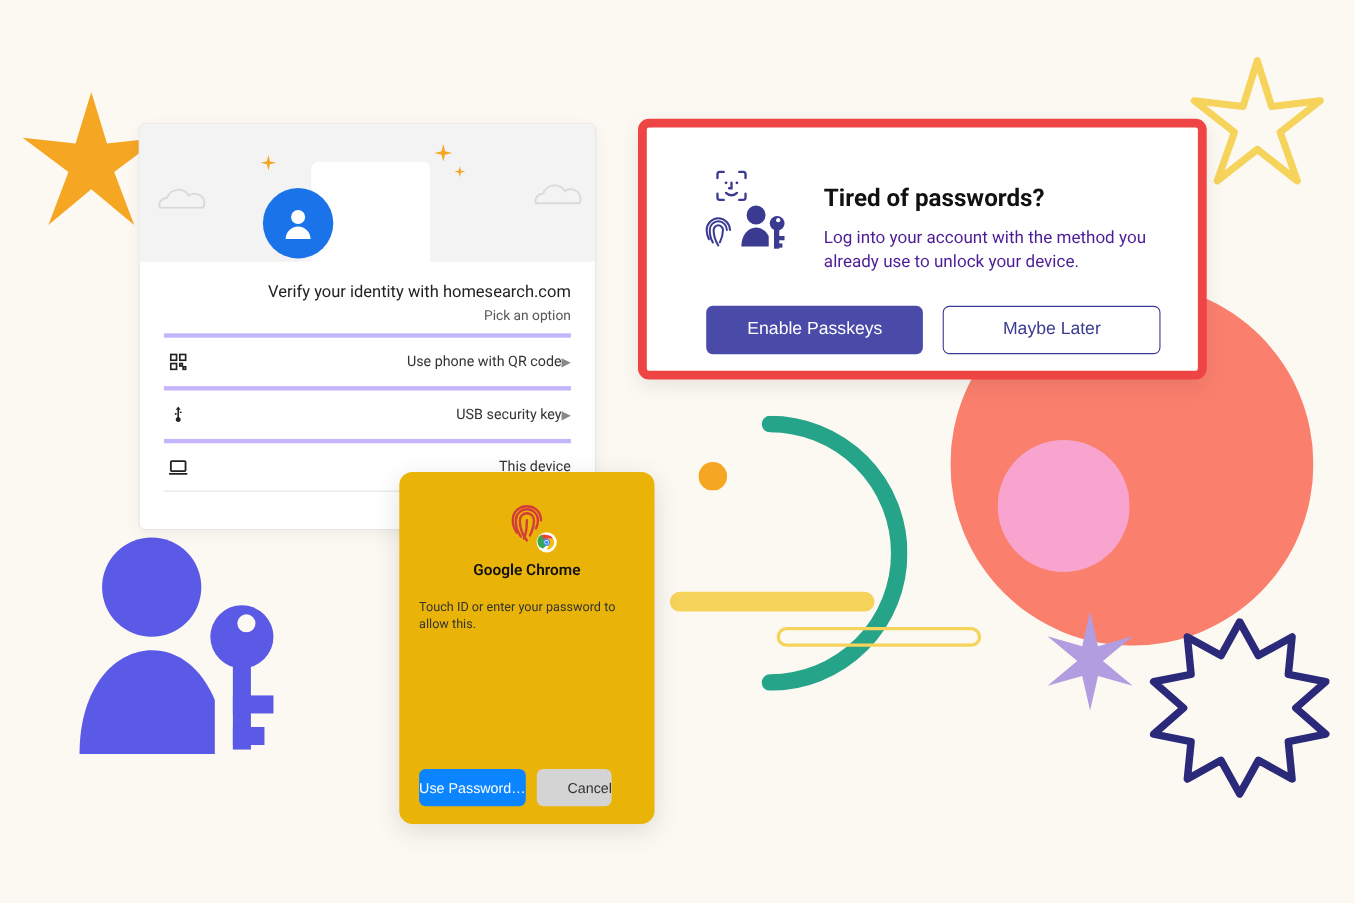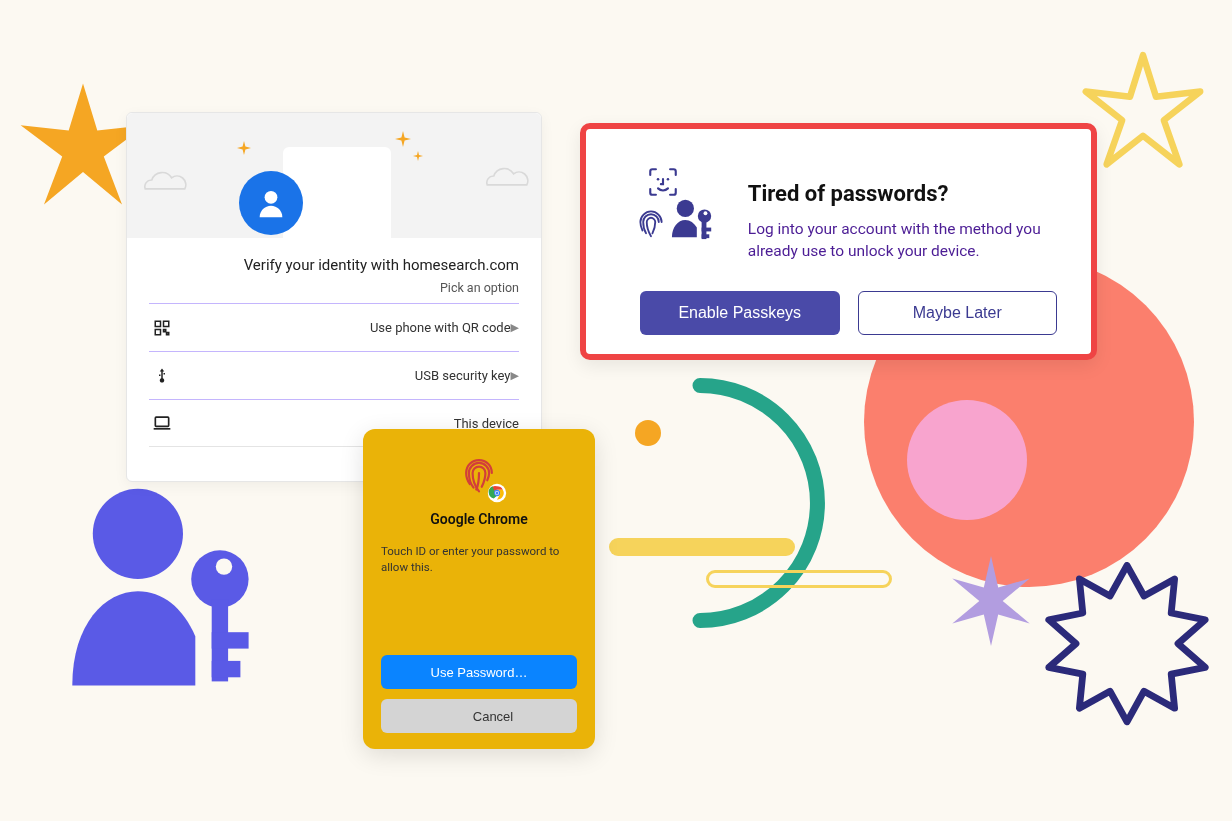--- a/index.html
+++ b/index.html
@@ -13,44 +13,44 @@
   .identity {
     position:absolute; top:112px; left:126px; width:416px; height:370px;
     background:#fff; border:1px solid #e6e6e6; border-radius:6px;
     box-shadow:0 4px 14px rgba(0,0,0,0.05);
   }
   .identity-header { height:125px; background:#f3f3f3; position:relative; overflow:hidden; border-radius:6px 6px 0 0;}
   .avatar-circle { position:absolute; left:112px; top:58px; width:64px; height:64px; border-radius:50%; background:#1a73e8; display:flex; align-items:center; justify-content:center;}
   .identity-body { padding:18px 22px 0 22px;text-align:right; }
   .identity-title { font-size:15px; color:#222; margin-bottom:6px;}
   .identity-sub { font-size:12.5px; color:#555; margin-bottom:8px;}
-  .opt-row { display:flex; align-items:center; height:48px; border-top:1px solid #c4b5fd; cursor:pointer;}
+  .opt-row { display:flex; align-items:center; height:48px; border-top:4px solid #c4b5fd; cursor:pointer;}
   .opt-icon { width:26px; display:flex; justify-content:center; color:#222;}
   .opt-label { flex:1; font-size:13px; color:#333; padding-left:14px;}
   .opt-arrow { color:#888; font-size:11px; }
   .opt-last { border-bottom:1px solid #e4e4e4; }
 
   
   .chrome-prompt {
     position:absolute; top:429px; left:363px; width:232px; height:320px;
     background:#eab308; border-radius:12px; padding:18px 18px 16px 18px;
     box-shadow:0 6px 24px rgba(0,0,0,0.12);
     display:flex; flex-direction:column; align-items:center;
   }
   .chrome-icon-wrap { position:relative; margin-top:4px; margin-bottom:12px; }
   .chrome-prompt h4 { font-size:14px; font-weight:600; color:#111; margin-bottom:16px;}
   .chrome-prompt p { font-size:11.5px; color:#333; line-height:1.4; margin-bottom:12px; width:100%;}
-  .chrome-buttons { margin-top:auto; width:100%; display:flex; flex-direction:column; gap:10px;}
+  .chrome-buttons { margin-top:auto; width:100%; display:flex; flex-direction:row; gap:10px;}
   .btn-blue { background:#0a84ff; color:#fff; border:none; border-radius:6px; height:34px; font-size:13px; cursor:pointer;}
   .btn-gray { background:#d4d4d4; color:#333; border:none; border-radius:6px; height:34px; font-size:13px; cursor:pointer;padding-left:28px;}
 
   
   .passkey {
-    position:absolute; top:123px; left:580px; width:517px; height:237px;
-    background:#fff; border:6px solid #ef4444; border-radius:10px;
+    position:absolute; top:108px; left:580px; width:517px; height:237px;
+    background:#fff; border:8px solid #ef4444; border-radius:10px;
     box-shadow:0 6px 18px rgba(0,0,0,0.08);
     padding:52px 34px 28px 54px;
     display:flex; flex-direction:column;
   }
   .passkey-top { display:flex; gap:28px; }
   .passkey-icons { width:80px; height:76px; position:relative; color:#3b3a91;}
   .passkey-text h3 { font-size:22px; font-weight:700; color:#111; margin-bottom:12px;}
   .passkey-text p { font-size:15.5px; color:#4c1d95; line-height:1.45; max-width:310px;}
   .passkey-buttons { margin-top:28px; display:flex; gap:18px;}
   .btn-primary { background:#4a4aa8; color:#fff; border:none; border-radius:6px; height:44px; width:200px; font-size:16px; font-weight:500; cursor:pointer;}

